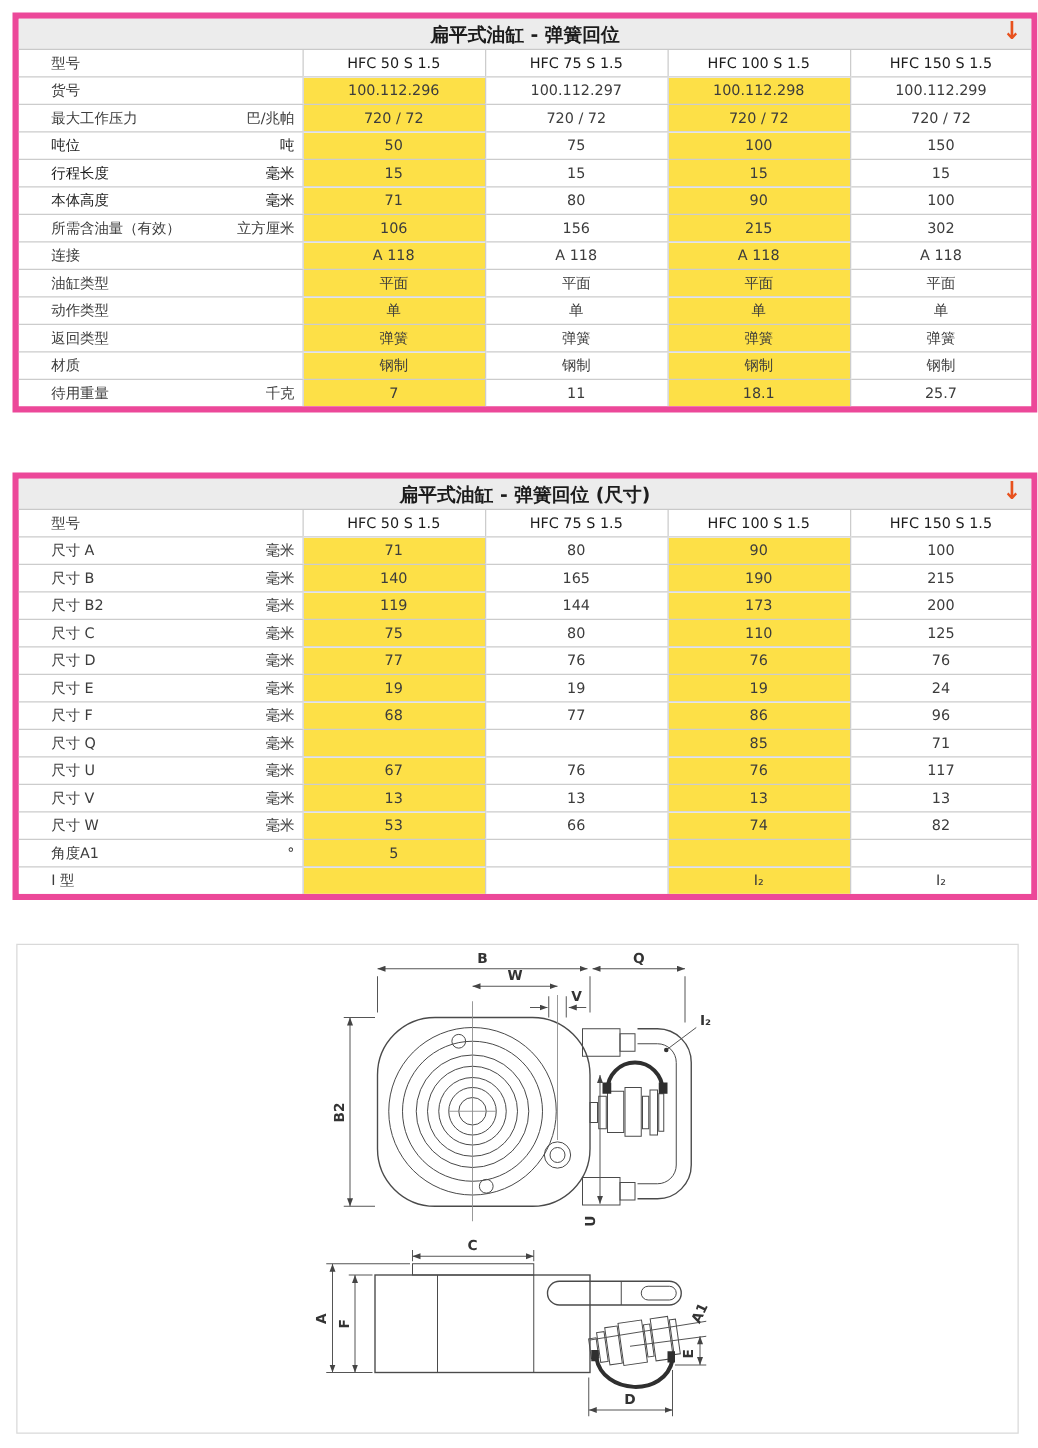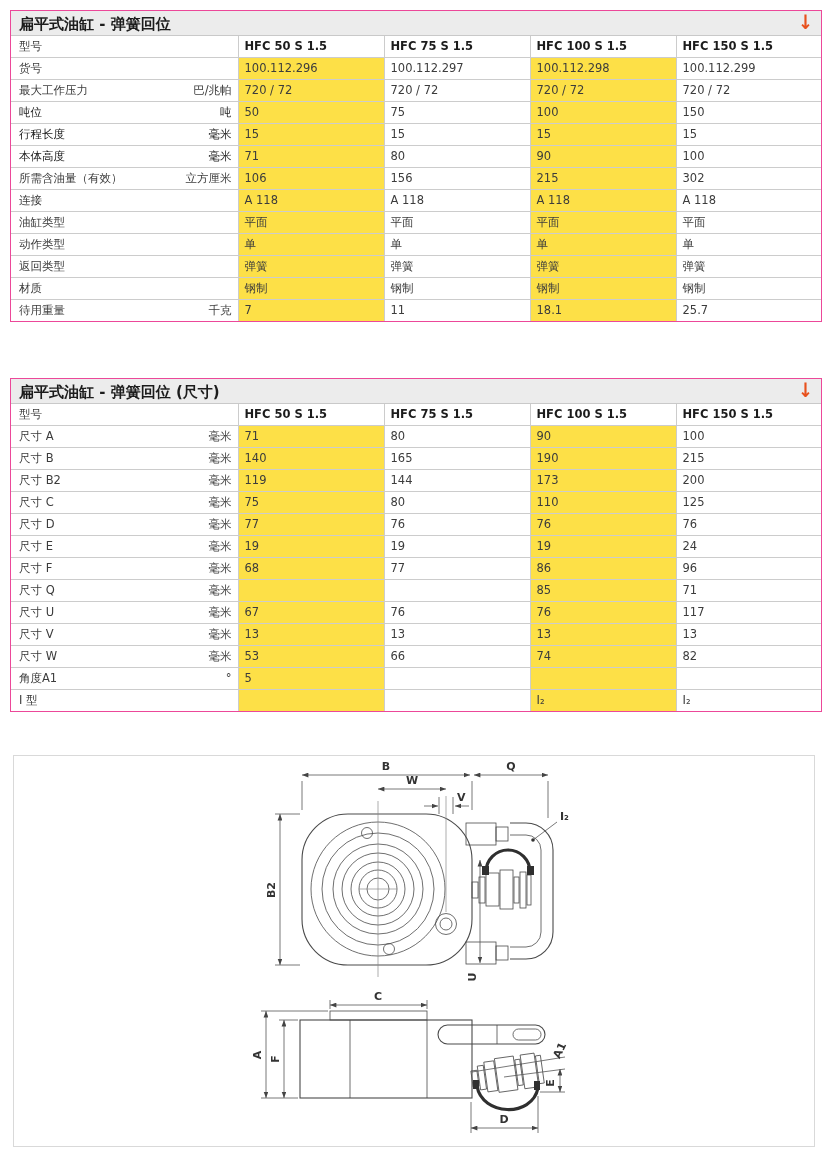--- a/index.html
+++ b/index.html
@@ -1,20 +1,20 @@
 <!DOCTYPE html>
 <html><head>
 <meta charset="utf-8">
 <style>
   html,body{margin:0;padding:0;}
   body{
     width:830px;height:1158px;position:relative;background:#fff;
     font-family:"DejaVu Sans","Liberation Sans",sans-serif;color:#333;
   }
-  .spec-section{position:absolute;width:810px;border:1px solid #ec4899;background:#fff;}
+  .spec-section{position:absolute;width:810px;border:5px solid #ec4899;background:#fff;text-align:center;}
   #table1-section{left:10px;top:10px;}
   #table2-section{left:10px;top:378px;}
   .title-bar{
     position:relative;background:#ececec;border-bottom:1px solid #c9c9c9;
     padding:3px 8px;height:18px;
   }
   .title-bar .ttl{font-size:15px;font-weight:bold;color:#1c1c1c;line-height:18px;}
   .dl-arrow{
     position:absolute;right:8px;top:0px;color:#e8511d;font-size:18px;
     font-weight:bold;line-height:22px;text-decoration:none;cursor:pointer;
@@ -24,22 +24,22 @@
   table.spec td{
     border-bottom:1px solid #ccc;border-left:1px solid #ccc;
     padding:3px 6px;font-size:11.5px;line-height:15px;color:#3c3c3c;
     overflow:hidden;white-space:nowrap;
   }
   table.spec td:first-child{border-left:none;padding:3px 6px 3px 8px;background:#fff;}
   table.spec td:nth-child(2),table.spec td:nth-child(4){background:#fde047;}
   table.spec td:nth-child(3),table.spec td:nth-child(5){background:#fff;}
   table.spec tr:last-child td{border-bottom:none;}
   .hdr-row td{background:#fff !important;}
-  .hdr-row .dc{font-weight:bold;color:#1c1c1c;}
-  .lc-in{display:flex;justify-content:space-between;}
+  .hdr-row .dc{font-weight:normal;color:#1c1c1c;}
+  .lc-in{display:flex;justify-content:space-between;margin-left:18px;}
   .bold-row .lbl,.bold-row .unit{font-weight:normal;color:#222;}
   .diagram-box{
     position:absolute;left:13px;top:755px;width:800px;height:390px;
     border:1px solid #d9d9d9;background:#fff;
   }
   
   .ol{fill:none;stroke:#4a4a4a;stroke-width:1.1;}
   .thin{stroke-width:0.8;}
   .cl{stroke:#8a8a8a;stroke-width:0.7;fill:none;}
   .dim{stroke:#555;stroke-width:0.8;fill:none;}

